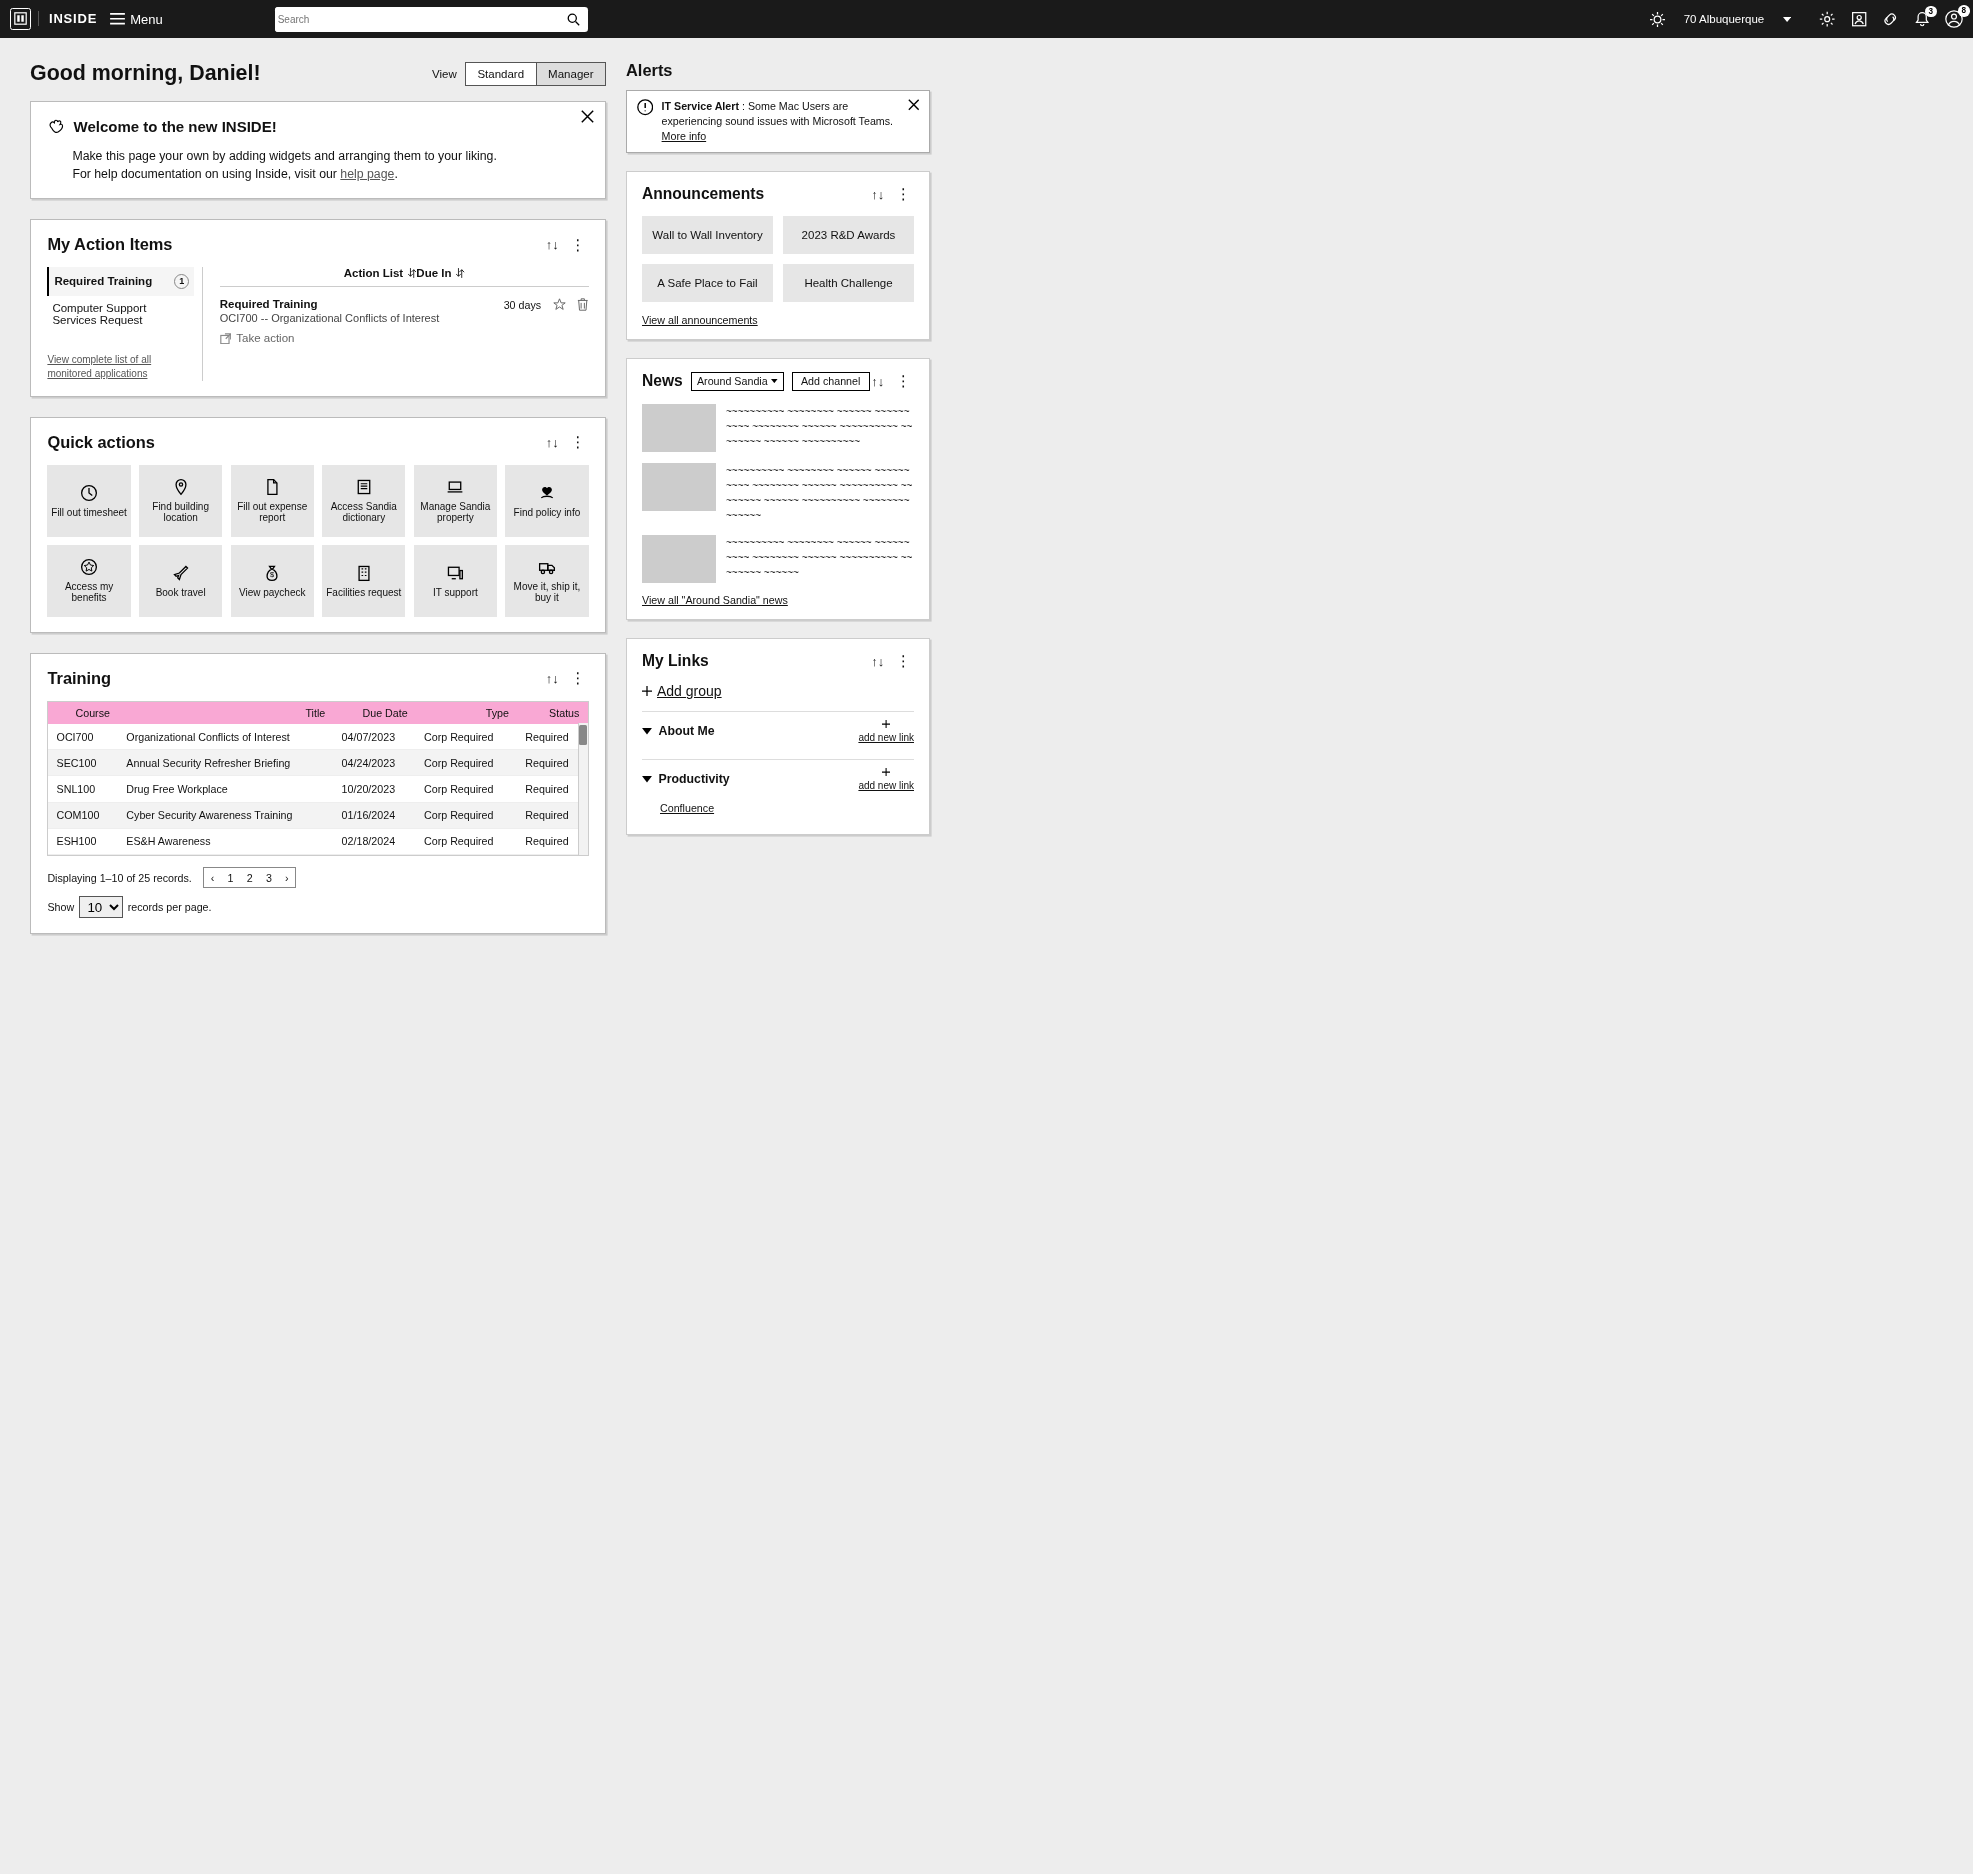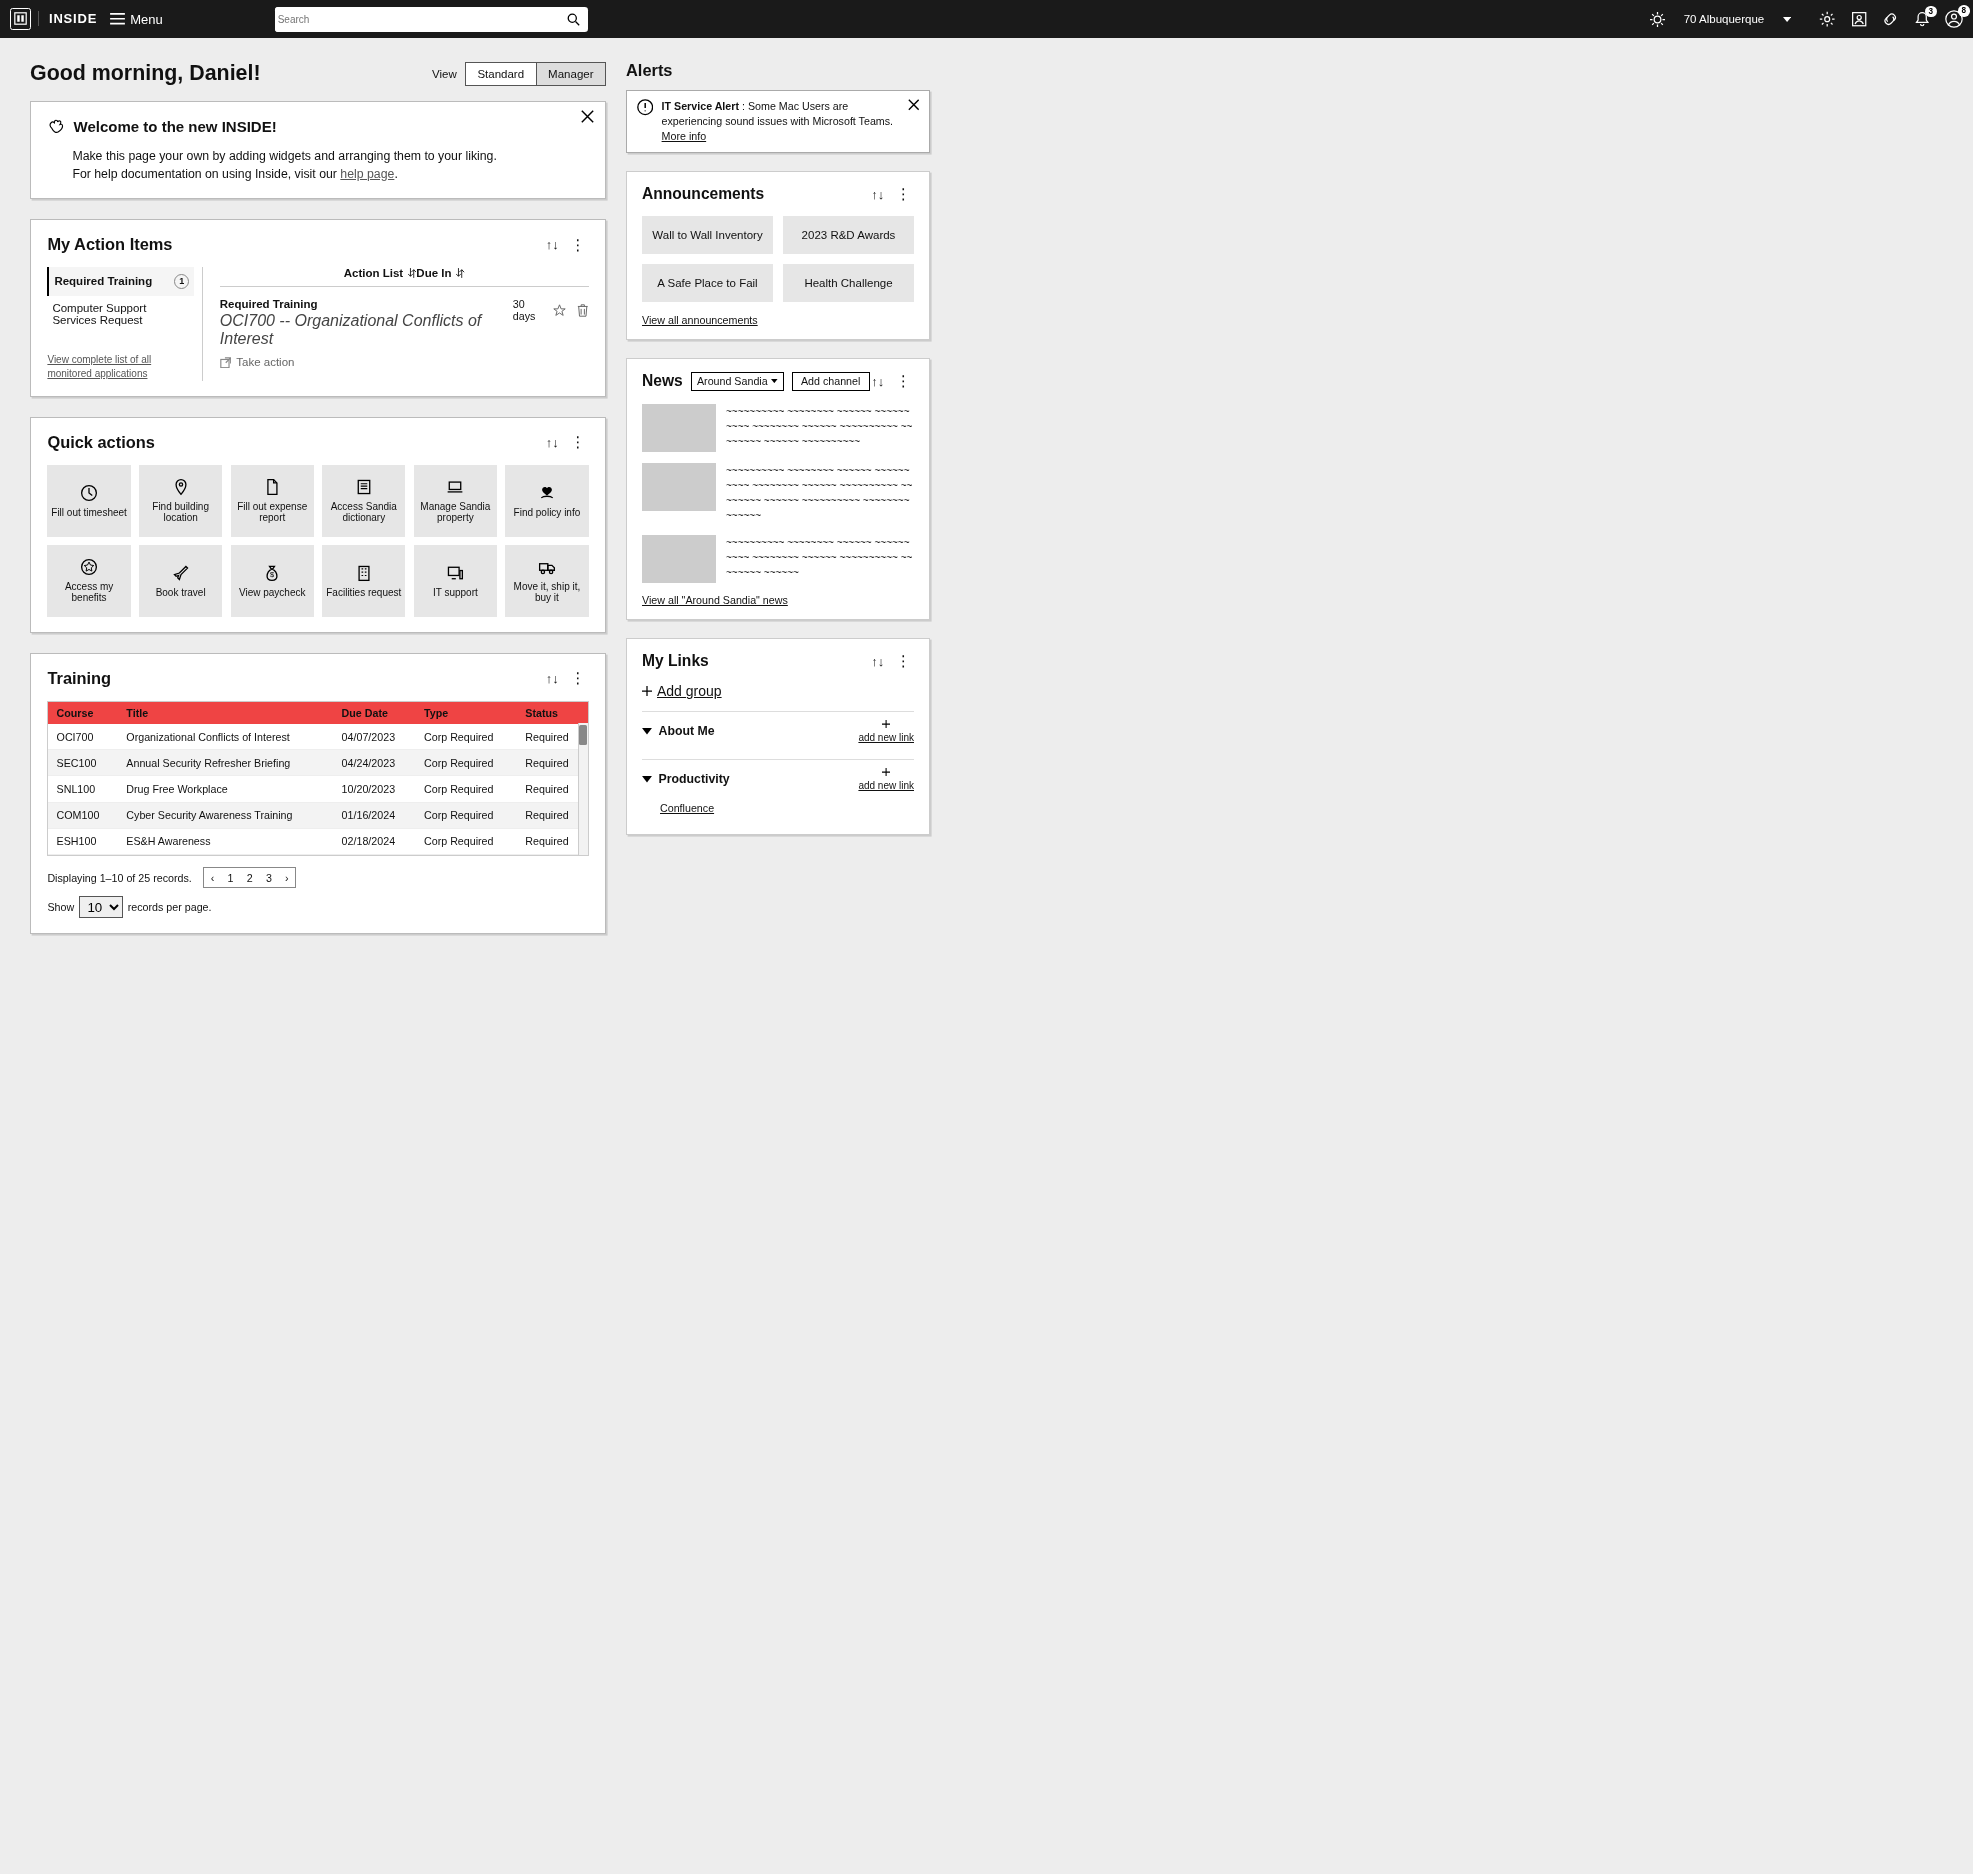--- a/index.html
+++ b/index.html
@@ -41,28 +41,28 @@
 .ai-left { width: 156px; border-right:0.8px solid #ccc; padding-right:8.2px;}
 .ai-left .aitab { display:flex; justify-content:space-between; align-items:center; padding:6.6px 5px; cursor:pointer; font-size:11.5px;}
 .ai-left .aitab.active { border-left:2.5px solid #000; background:#f5f5f5; font-weight:600;}
 .ai-left .count { border:0.8px solid #888; border-radius:50%; width:15px; height:15px; display:flex; align-items:center; justify-content:center; font-size:9px;}
 .ai-left .viewall { font-size:10px; color:#555; margin-top:20px; text-decoration:underline; cursor:pointer; line-height:1.4;}
 .ai-right { flex:1; padding-left: 16.4px;}
 .ai-head { display:flex; justify-content:center; border-bottom:0.8px solid #ccc; padding-bottom:6.6px; font-weight:600; font-size:11.5px;}
 .ai-head span { display:flex; align-items:center; gap:5px;}
 .ai-row { display:flex; justify-content:space-between; align-items:flex-start; padding:11.5px 0; gap:8.2px;}
 .ai-row .rtitle { font-weight:600;}
-.ai-row .rsub { font-size:16px; color:#444; margin-top:1.6px;font-style:italic;}
+.ai-row .rsub { font-size:11px; color:#444; margin-top:1.6px;}
 .ai-row .rright { display:flex; align-items:center; gap:11.5px; font-size:10.7px;}
 .take-action { display:flex; align-items:center; gap:5px; color:#666; cursor:pointer; margin-top:8.2px;}
 .qa-grid { display:grid; grid-template-columns: repeat(6, 1fr); gap:8.2px;}
 .qa-tile { background:#e6e6e6; height:72px; display:flex; flex-direction:column; align-items:center; justify-content:center; gap:5px; cursor:pointer; text-align:center; font-size:10px; padding: 3.3px;}
 .qa-tile .qicon { font-size:16.4px;}
 .training table { width:100%; border-collapse:collapse; font-size:10.7px;}
-.training thead th { background:#ef4444; text-align:left; padding:5px 8.2px; font-weight:700;}
+.training thead th { background:#f9a8d4; text-align:right; padding:5px 8.2px; font-weight:400;}
 .training tbody td { padding:6.6px 8.2px; border-bottom:0.8px solid #eee;}
 .training tbody tr:nth-child(even) td { background:#f3f3f3;}
 .table-wrap { position:relative; border:0.8px solid #ccc;}
 .scrollbar { position:absolute; right:0; top:21.4px; bottom:0; width:10px; border-left:0.8px solid #ccc; background:#f2f2f2;}
 .scroll-thumb { position:absolute; left:0.8px; right:0.8px; top:1.6px; height:20px; background:#888; border-radius:1.6px;}
 .paging { display:flex; align-items:center; gap:11.5px; font-size:10.7px; margin-top:11.5px;}
 .pager { border:0.8px solid #888; display:flex; align-items:center;}
 .pager span { padding:3.3px 6.6px; cursor:pointer;}
 .show-row { display:flex; align-items:center; gap:5px; font-size:10.7px; margin-top:8.2px;}
 .show-row select { border:0.8px solid #555; padding:1.6px 3.3px;}

